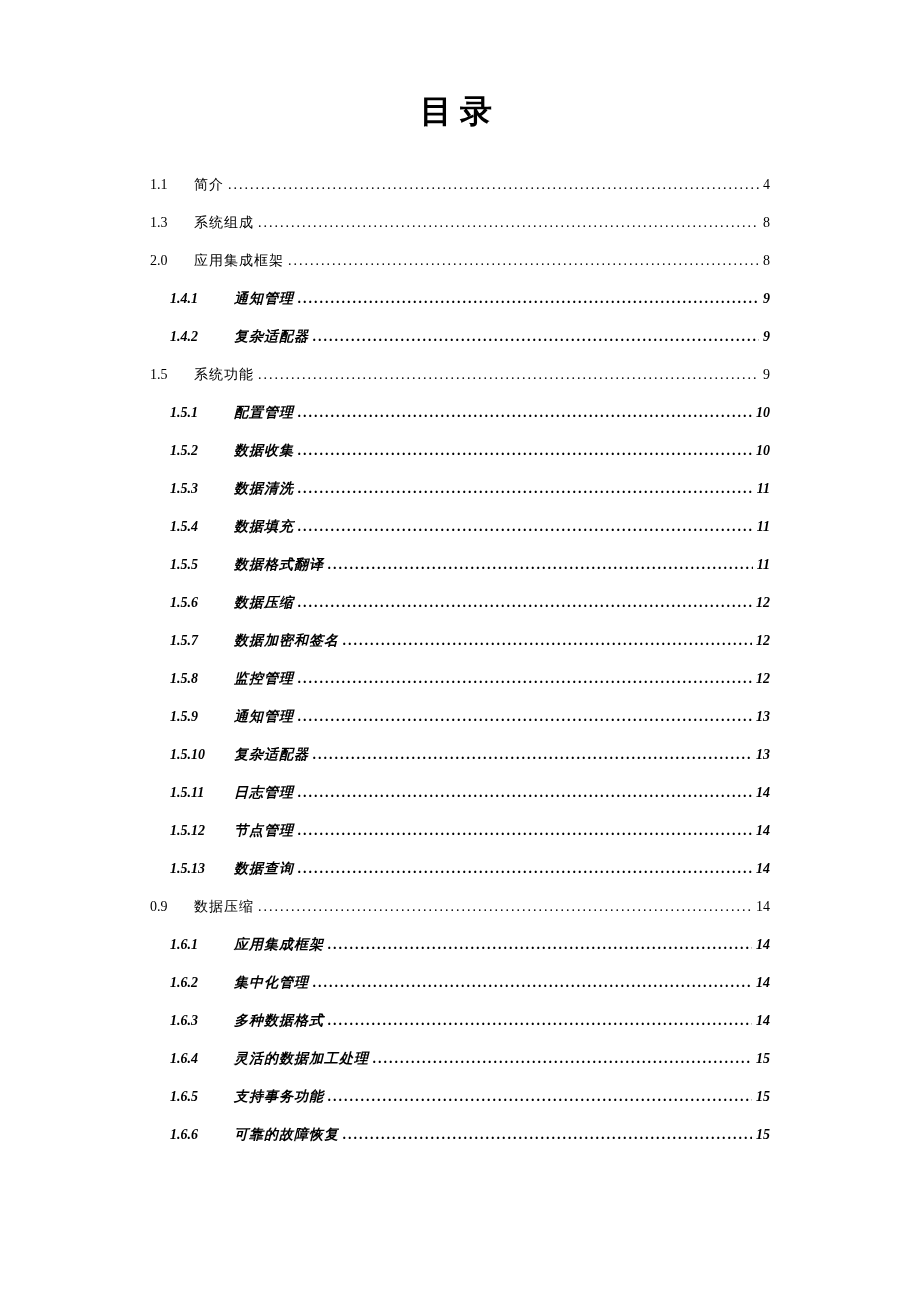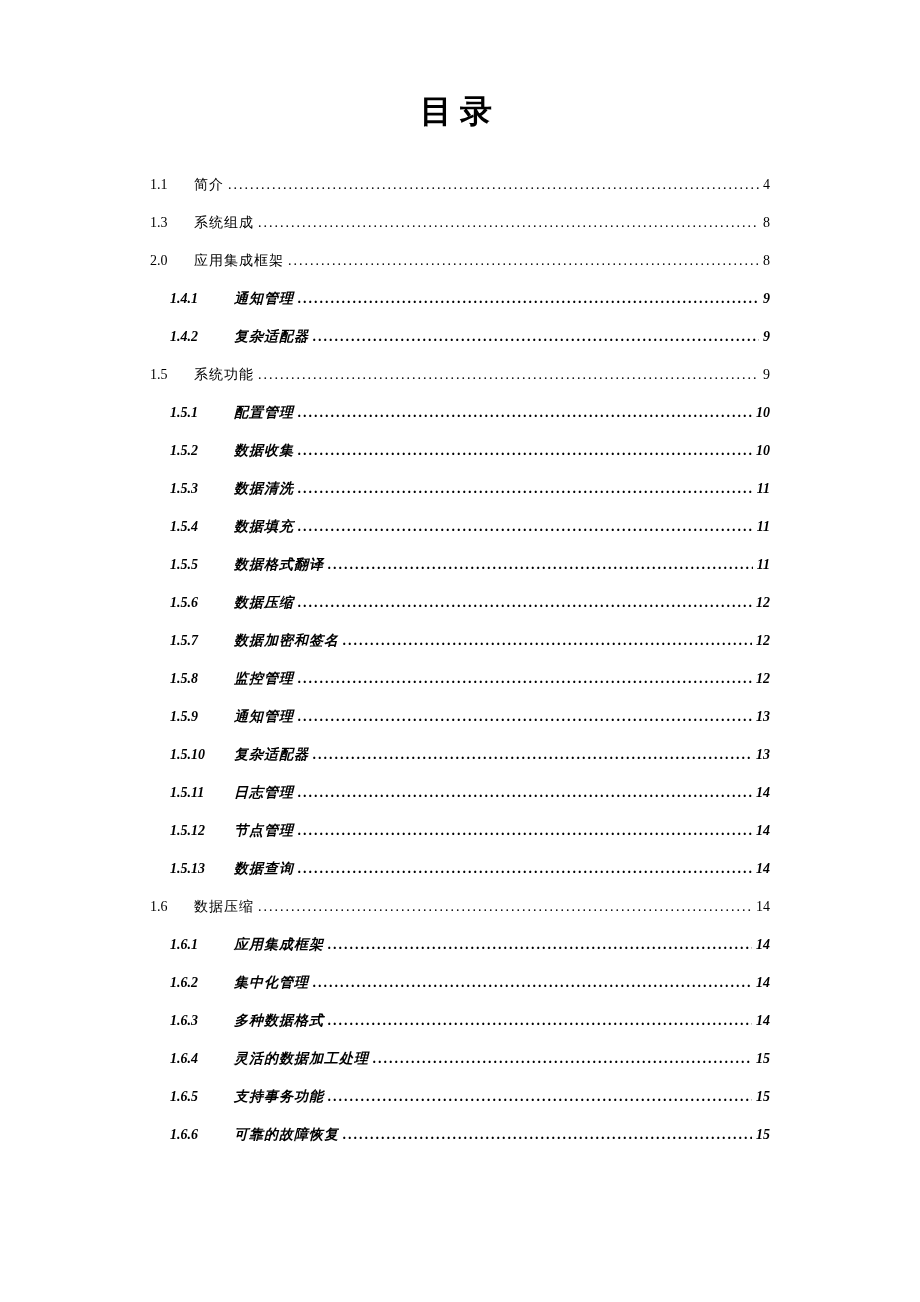--- a/index.html
+++ b/index.html
@@ -178,21 +178,21 @@
       <span class="toc-dots"></span>
       <span class="toc-page">14</span>
     </div>
     <div class="toc-entry level-2">
       <span class="toc-num">1.5.13</span>
       <span class="toc-label">数据查询</span>
       <span class="toc-dots"></span>
       <span class="toc-page">14</span>
     </div>
     <div class="toc-entry level-1">
-      <span class="toc-num">1.6</span>
+      <span class="toc-num">0.9</span>
       <span class="toc-label">数据压缩</span>
       <span class="toc-dots"></span>
       <span class="toc-page">14</span>
     </div>
     <div class="toc-entry level-2">
       <span class="toc-num">1.6.1</span>
       <span class="toc-label">应用集成框架</span>
       <span class="toc-dots"></span>
       <span class="toc-page">14</span>
     </div>

